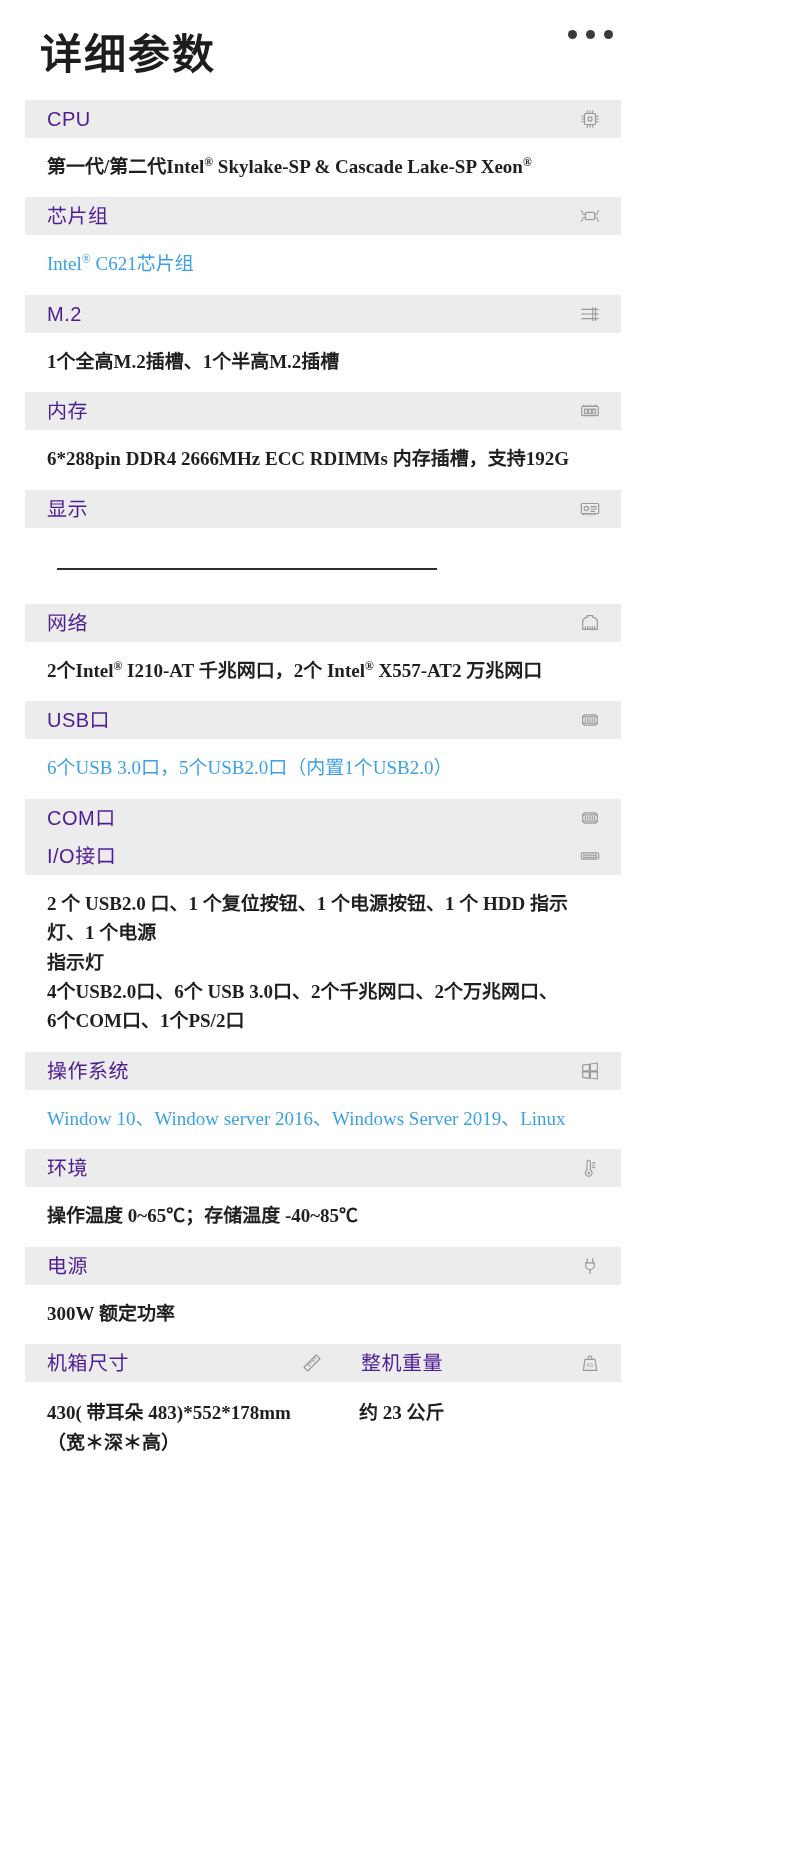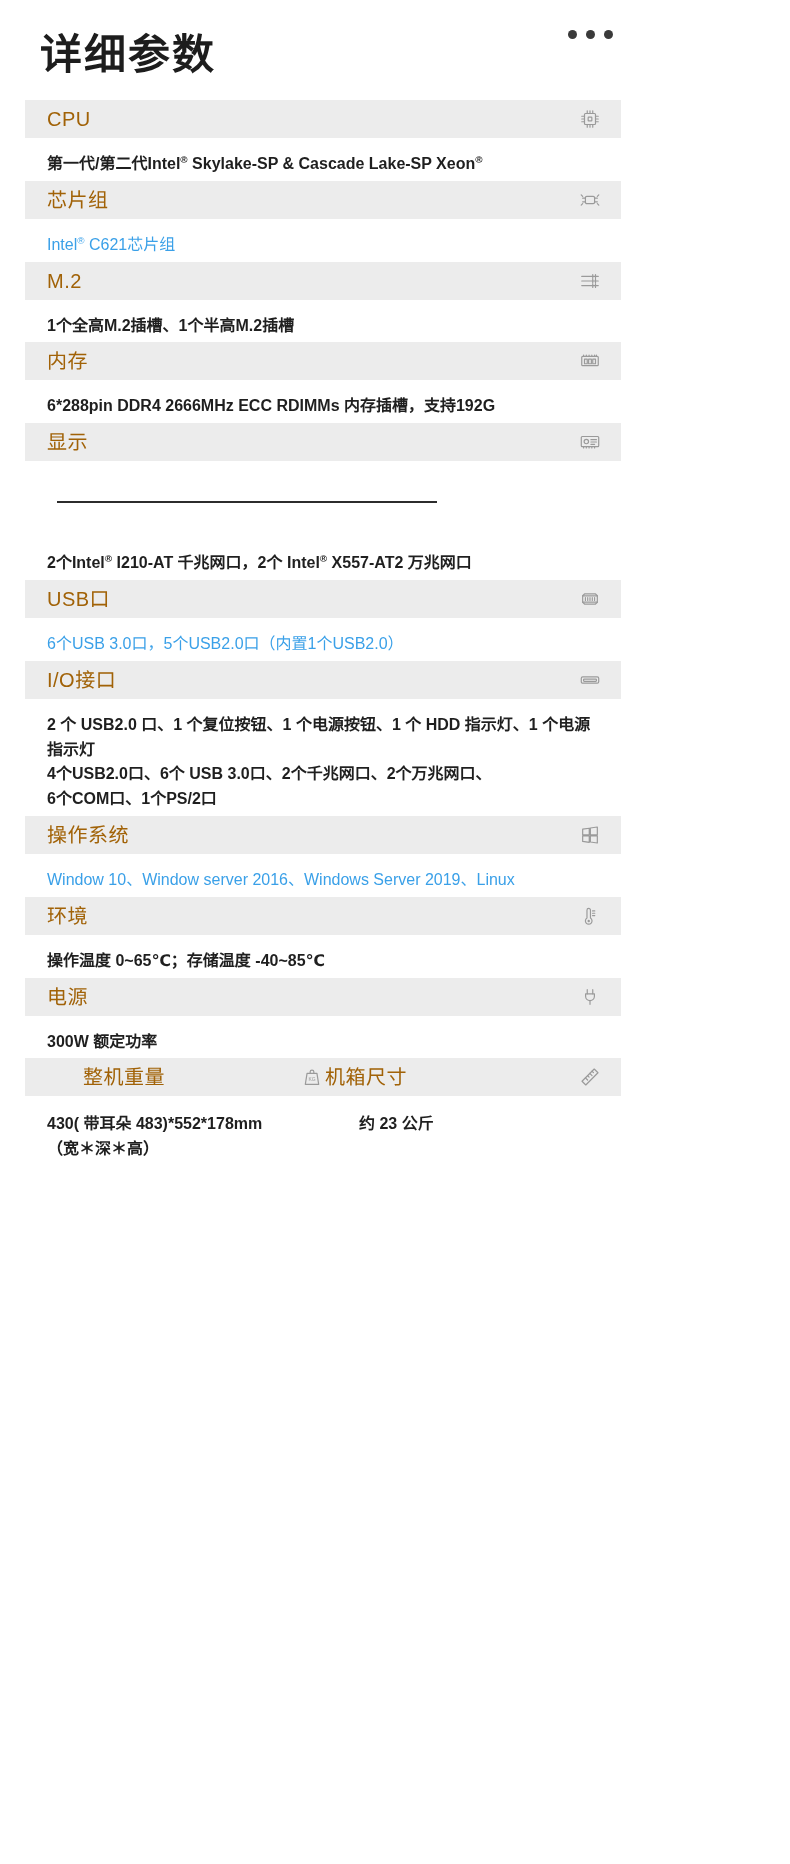--- a/index.html
+++ b/index.html
@@ -60,43 +60,44 @@
     background:#ececec;
     height:38px;
     display:flex;
     align-items:center;
     padding:0 18px 0 22px;
     box-sizing:border-box;
     position:relative;
   }
   .spec-head .label{
     font-size:20px;
-    color:#a16207;
+    color:#4c1d95;
     font-weight:400;
     letter-spacing:0.5px;
     line-height:1;
     text-align:center;
   }
   .spec-head .ico{
     margin-left:auto;
     width:26px;height:26px;
     display:flex;align-items:center;justify-content:center;
     color:#9a9a9a;
     flex:none;
   }
   .spec-head .ico svg{display:block;}
 
   .spec-val{
-    padding:14px 22px 4px 22px;
-    font-size:16px;
+    padding:14px 22px 16px 22px;
+    font-size:19px;
     line-height:1.55;
     color:#1f1f1f;
     font-weight:600;
     box-sizing:border-box;
     min-height:22px;
+    font-family:Liberation Serif, serif;
   }
   .spec-val.blue{ color:#3aa0e8; font-weight:500; }
   .spec-val .line{ display:block; }
 
   
   .spec-val.ruled{
     padding-top:26px;
     padding-bottom:34px;
   }
   .rule{
@@ -218,40 +219,59 @@
               <path stroke="currentColor" fill="none" stroke-width="1.3" stroke-linejoin="round" stroke-linecap="round" d="M13 9.5h6M13 12h6M13 14.5h4"></path>
      <path stroke="currentColor" fill="none" stroke-width="1.3" stroke-linejoin="round" stroke-linecap="round" d="M5 17v1.5M8 17v1.5M11 17v1.5M14 17v1.5M17 17v1.5"></path>
             </svg>
           </span>
         </div>
         <div class="spec-val ruled">
           <span class="rule"></span>
         </div>
       </div>
       <div class="spec-row">
+        <div class="spec-head">
+          <span class="label">网络</span>
+          <span class="ico">
+            <svg viewBox="0 0 24 24" width="22" height="22">
+              <path stroke="currentColor" fill="none" stroke-width="1.3" stroke-linejoin="round" stroke-linecap="round" d="M4 19V9l3-3h2V4h6v2h2l3 3v10z"></path>
+     <path stroke="currentColor" fill="none" stroke-width="1.3" stroke-linejoin="round" stroke-linecap="round" d="M7 19v-3M9.5 19v-3M12 19v-3M14.5 19v-3M17 19v-3"></path>
+            </svg>
+          </span>
+        </div>
         <div class="spec-val">
           <span class="line">2个Intel<span class="sup">®</span> I210-AT 千兆网口，2个 Intel<span class="sup">®</span> X557-AT2 万兆网口</span>
         </div>
       </div>
       <div class="spec-row">
         <div class="spec-head">
           <span class="label">USB口</span>
           <span class="ico">
             <svg viewBox="0 0 24 24" width="22" height="22">
               <path stroke="currentColor" fill="none" stroke-width="1.3" stroke-linejoin="round" stroke-linecap="round" d="M4 8.5h16v7H4z"></path>
               <path stroke="currentColor" fill="none" stroke-width="1.3" stroke-linejoin="round" stroke-linecap="round" d="M4 8.5l2-2h12l2 2M4 15.5l2 2h12l2-2"></path>
      <path stroke="currentColor" fill="none" stroke-width="1.3" stroke-linejoin="round" stroke-linecap="round" d="M7 10.5v3M9.5 10.5v3M12 10.5v3M14.5 10.5v3M17 10.5v3"></path>
             </svg>
           </span>
         </div>
         <div class="spec-val blue">
           <span class="line">6个USB 3.0口，5个USB2.0口（内置1个USB2.0）</span>
         </div>
       </div>
       <div class="spec-row">
+        <div class="spec-head">
+          <span class="label">COM口</span>
+          <span class="ico">
+            <svg viewBox="0 0 24 24" width="22" height="22">
+              <path stroke="currentColor" fill="none" stroke-width="1.3" stroke-linejoin="round" stroke-linecap="round" d="M4 8.5h16v7H4z"></path>
+              <path stroke="currentColor" fill="none" stroke-width="1.3" stroke-linejoin="round" stroke-linecap="round" d="M4 8.5l2-2h12l2 2M4 15.5l2 2h12l2-2"></path>
+     <path stroke="currentColor" fill="none" stroke-width="1.3" stroke-linejoin="round" stroke-linecap="round" d="M7 10.5v3M9.5 10.5v3M12 10.5v3M14.5 10.5v3M17 10.5v3"></path>
+            </svg>
+          </span>
+        </div>
       </div>
       <div class="spec-row">
         <div class="spec-head">
           <span class="label">I/O接口</span>
           <span class="ico">
             <svg viewBox="0 0 24 24" width="22" height="22">
               <rect x="2.5" y="8.5" width="19" height="7" rx="1.6" stroke="currentColor" fill="none" stroke-width="1.3" stroke-linejoin="round" stroke-linecap="round"></rect>
      <rect x="5" y="11" width="14" height="2.4" rx="0.6" stroke="currentColor" fill="none" stroke-width="1.3" stroke-linejoin="round" stroke-linecap="round"></rect>
             </svg>
           </span>
@@ -301,39 +321,39 @@
               <path stroke="currentColor" fill="none" stroke-width="1.3" stroke-linejoin="round" stroke-linecap="round" d="M12 15.9V20"></path>
             </svg>
           </span>
         </div>
         <div class="spec-val">
           <span class="line">300W 额定功率</span>
         </div>
       </div>
       <div class="spec-row">
         <div class="spec-head dual">
+          <div class="cell c1">
+            <span class="label">机箱尺寸</span>
+            <span class="ico">
+              <svg viewBox="0 0 24 24" width="22" height="22">
+                <path stroke="currentColor" fill="none" stroke-width="1.3" stroke-linejoin="round" stroke-linecap="round" d="M16.6 3.3l4.1 4.1L7.4 20.7l-4.1-4.1z"></path>
+     <path stroke="currentColor" fill="none" stroke-width="1.3" stroke-linejoin="round" stroke-linecap="round" d="M14.2 5.7l1.6 1.6M11.8 8.1l2.4 2.4M9.4 10.5l1.6 1.6M7 12.9l2.4 2.4"></path>
+              </svg>
+            </span>
+          </div>
           <div class="cell c2">
             <span class="label">整机重量</span>
             <span class="ico">
               <svg viewBox="0 0 24 24" width="22" height="22">
                 <path stroke="currentColor" fill="none" stroke-width="1.3" stroke-linejoin="round" stroke-linecap="round" d="M6.6 8h10.8l1.9 12H4.7z"></path>
      <path stroke="currentColor" fill="none" stroke-width="1.3" stroke-linejoin="round" stroke-linecap="round" d="M10 8V6.4a2 2 0 114 0V8"></path>
      <text x="12" y="16.4" text-anchor="middle" font-size="5.4" fill="currentColor" stroke="none" font-family="sans-serif">KG</text>
               </svg>
             </span>
           </div>
-          <div class="cell c1">
-            <span class="label">机箱尺寸</span>
-            <span class="ico">
-              <svg viewBox="0 0 24 24" width="22" height="22">
-                <path stroke="currentColor" fill="none" stroke-width="1.3" stroke-linejoin="round" stroke-linecap="round" d="M16.6 3.3l4.1 4.1L7.4 20.7l-4.1-4.1z"></path>
-     <path stroke="currentColor" fill="none" stroke-width="1.3" stroke-linejoin="round" stroke-linecap="round" d="M14.2 5.7l1.6 1.6M11.8 8.1l2.4 2.4M9.4 10.5l1.6 1.6M7 12.9l2.4 2.4"></path>
-              </svg>
-            </span>
-          </div>
         </div>
         <div class="spec-val dual">
           <div class="cell c1">
             <span class="line">430( 带耳朵  483)*552*178mm</span>
             <span class="line">（宽＊深＊高）</span>
           </div>
           <div class="cell c2">
             <span class="line">约 23 公斤</span>
           </div>
         </div>

